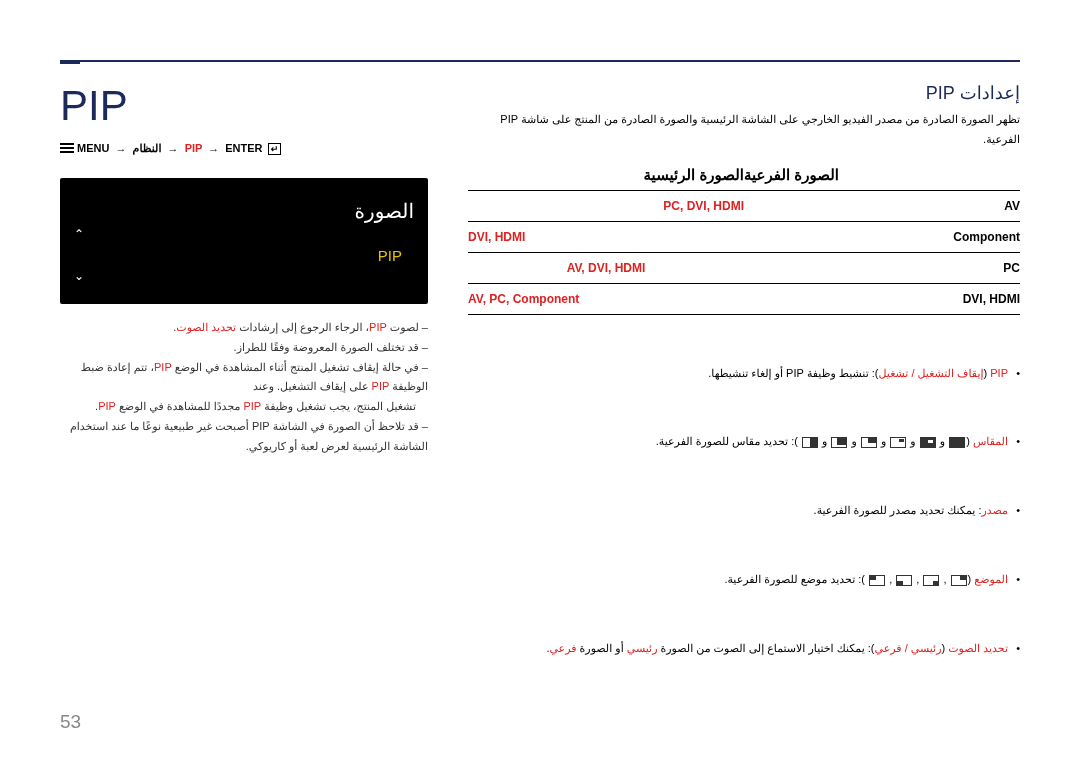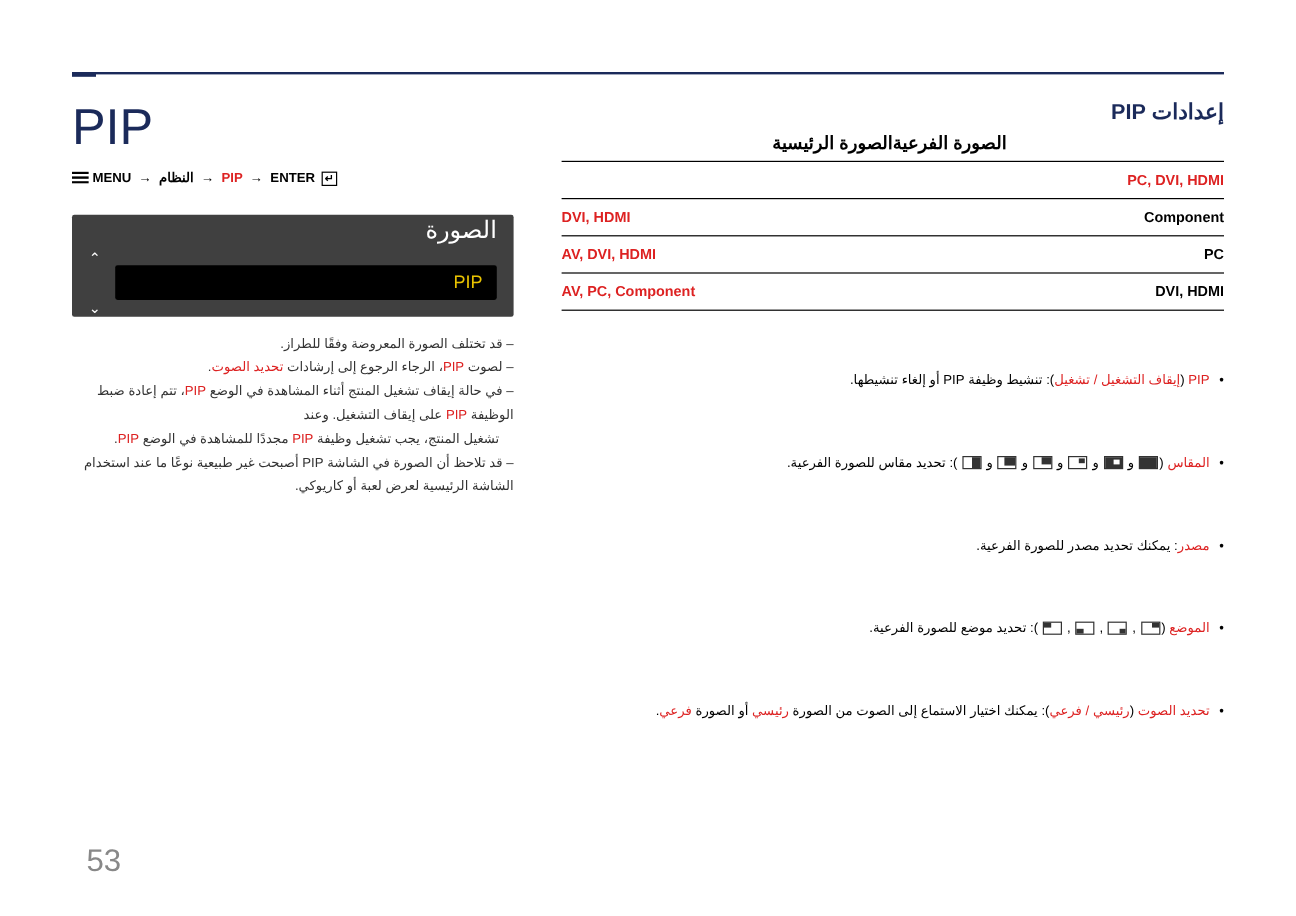--- a/index.html
+++ b/index.html
@@ -67,23 +67,23 @@
   .breadcrumb .arrow { margin: 0 3px; }
   .breadcrumb .red { color: #d22; }
   .breadcrumb .enter-icon {
     display: inline-block;
     border: 1px solid #000;
     padding: 0 2px;
     font-size: 9px;
     margin-left: 2px;
   }
   .osd {
-    background: #404040;
+    background: #000000;
     color: #fff;
-    padding: 0 14px;
+    padding: 21px 14px;
     border-radius: 2px;
     margin-bottom: 14px;
     direction: ltr;
     position: relative;
   }
   .osd-header {
     display: flex;
     justify-content: flex-end;
     font-size: 20px;
     margin-bottom: 4px;
@@ -115,21 +115,21 @@
   .notes {
     font-size: 11px;
     line-height: 1.8;
     color: #333;
   }
   .notes .dash { color: #333; }
   .notes .red { color: #d22; }
   .section-heading {
     color: #1b2a5a;
     font-size: 18px;
-    font-weight: bold;
+    font-weight: normal;
     margin: 0 0 6px 0;
   }
   .intro-text {
     font-size: 11px;
     line-height: 1.8;
     margin-bottom: 16px;
   }
   .thead {
     display: flex;
     flex-direction: row;
@@ -181,22 +181,22 @@
   .fill-bl { bottom:0; left:0; width:40%; height:45%; }
   .fill-br { bottom:0; right:0; width:40%; height:45%; }
   .fill-half-r { top:0; right:0; width:48%; height:100%; }
   .fill-solid { top:0; left:0; width:100%; height:100%; }
   .fill-tiny-tr { top:1px; right:1px; width:35%; height:35%; }
   .fill-big-tr { top:0; right:0; width:55%; height:60%; }
   .fill-fuller { top:0; right:0; width:70%; height:75%; }
   .page-number {
     position: absolute;
     bottom: 30px;
-    left: 72px;
-    font-size: 26px;
+    left: 60px;
+    font-size: 19px;
     color: #888;
     direction: ltr;
   }
 </style>
 </head>
 <body>
 
 <div class="page">
   <div class="top-rule"></div>
 
@@ -229,46 +229,48 @@
             <span>⌃</span>
             <span>⌄</span>
           </div>
           <div class="osd-body">
             <div class="osd-item">PIP</div>
           </div>
         </div>
       </div>
 
       <div class="notes">
+        <div><span class="dash">–&nbsp;</span><span>لصوت </span><span class="red">PIP</span><span>، الرجاء الرجوع إلى إرشادات </span><span class="red">تحديد الصوت</span><span>.</span></div>
         <div><span class="dash">–&nbsp;</span><span>قد تختلف الصورة المعروضة وفقًا للطراز.</span></div>
-        <div><span class="dash">–&nbsp;</span><span>لصوت </span><span class="red">PIP</span><span>، الرجاء الرجوع إلى إرشادات </span><span class="red">تحديد الصوت</span><span>.</span></div>
         <div><span class="dash">–&nbsp;</span><span>في حالة إيقاف تشغيل المنتج أثناء المشاهدة في الوضع </span><span class="red">PIP</span><span>، تتم إعادة ضبط الوظيفة </span><span class="red">PIP</span><span> على إيقاف التشغيل. وعند</span></div>
         <div style="padding-right:12px"><span>تشغيل المنتج، يجب تشغيل وظيفة </span><span class="red">PIP</span><span> مجددًا للمشاهدة في الوضع </span><span class="red">PIP</span><span>.</span></div>
         <div><span class="dash">–&nbsp;</span><span>قد تلاحظ أن الصورة في الشاشة PIP أصبحت غير طبيعية نوعًا ما عند استخدام الشاشة الرئيسية لعرض لعبة أو كاريوكي.</span></div>
       </div>
     </div>
 
     <div class="col-right">
       <div class="section-heading">إعدادات PIP</div>
+      <div class="intro-text">تظهر الصورة الصادرة من مصدر الفيديو الخارجي على الشاشة الرئيسية والصورة الصادرة من المنتج على شاشة PIP الفرعية.</div>
 
       <div class="thead">
         <div class="th" style="text-align:left">الصورة الفرعية</div>
         <div class="th">الصورة الرئيسية</div>
       </div>
       <div id="table-body">
           <div class="trow">
+            <div class="td">AV</div>
             <div class="td red" style="text-align: right;">PC, DVI, HDMI</div>
           </div>
           <div class="trow">
             <div class="td">Component</div>
             <div class="td red" style="text-align: left;">DVI, HDMI</div>
           </div>
           <div class="trow">
             <div class="td">PC</div>
-            <div class="td red" style="text-align: left;">AV, DVI, HDMI</div>
+            <div class="td red" style="text-align: center;">AV, DVI, HDMI</div>
           </div>
           <div class="trow">
             <div class="td">DVI, HDMI</div>
             <div class="td red" style="text-align: left;">AV, PC, Component</div>
           </div>
         </div>
 
       <ul class="bullets" style="padding:0;margin-top:12px">
         <li>
           <span class="red">PIP</span><span> (</span><span class="red">إيقاف التشغيل / تشغيل</span><span>): تنشيط وظيفة PIP أو إلغاء تنشيطها.</span>

